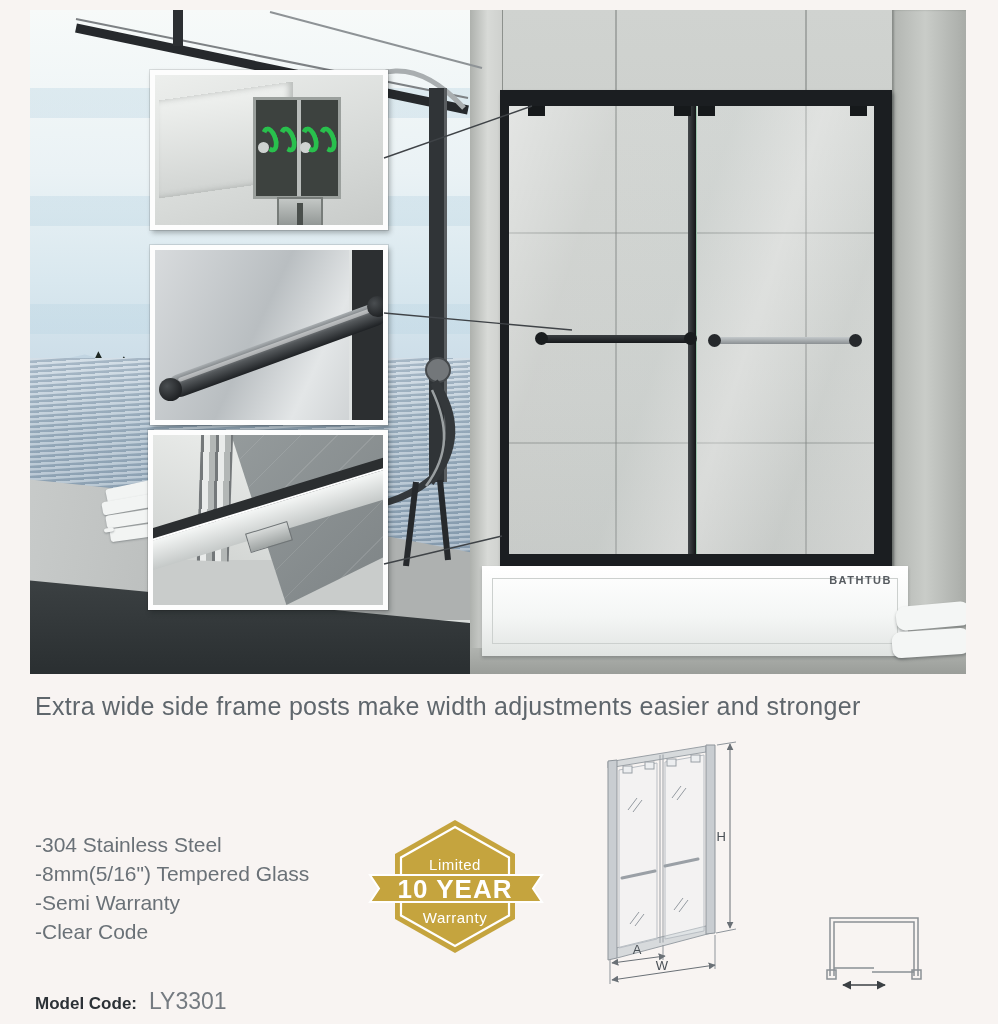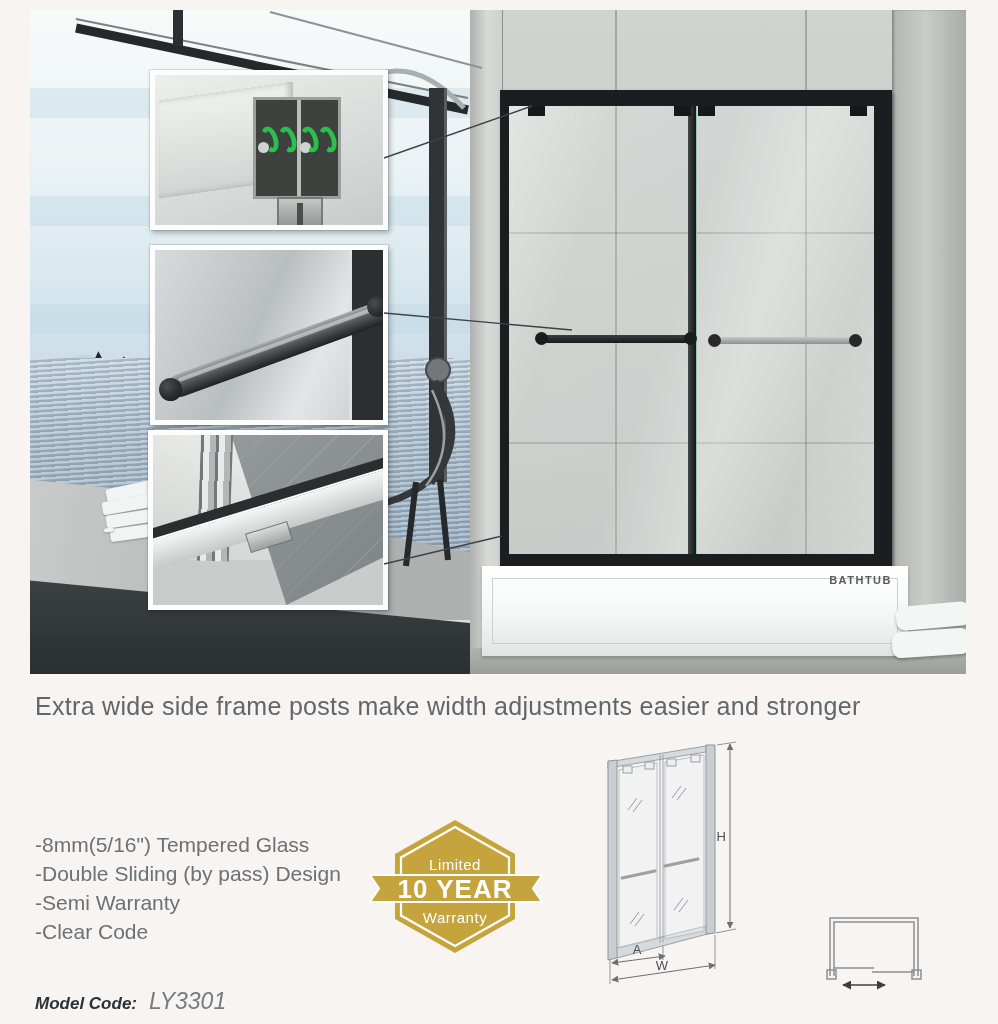--- a/index.html
+++ b/index.html
@@ -139,21 +139,21 @@
 
   .badge { position:absolute; left:368px; top:810px; }
   .badge text { font-family:"Liberation Sans", sans-serif; fill:#ffffff; }
   .badge .t-small { font-size:15px; letter-spacing:.5px; }
   .badge .t-big { font-size:26px; font-weight:bold; letter-spacing:1px; }
 
   .diagram { position:absolute; left:596px; top:736px; }
   .diagram text { font-family:"Liberation Sans", sans-serif; fill:#4a5056; font-size:13px; }
   .topview { position:absolute; left:806px; top:906px; }
 
-  .model-line { position:absolute; left:35px; top:988px;font-style:italic; }
+  .model-line { position:absolute; left:35px; top:988px; }
   .model-label { font-size:17px; font-weight:bold; color:#2c3136; }
   .model-value { font-size:23px; color:#757b81; margin-left:12px; }
 </style>
 </head>
 <body>
 
 <div class="page">
 
   <div class="photo">
     <div class="sky"></div>
@@ -253,22 +253,22 @@
     <svg class="callouts" viewBox="0 0 936 664">
       <line x1="354" y1="148" x2="502" y2="96" stroke="#3f4347" stroke-width="1.4"></line>
       <line x1="354" y1="303" x2="542" y2="320" stroke="#3f4347" stroke-width="1.4"></line>
       <line x1="354" y1="554" x2="472" y2="526" stroke="#3f4347" stroke-width="1.4"></line>
     </svg>
   </div>
 
   <div class="headline">Extra wide side frame posts make width adjustments easier and stronger</div>
 
   <ul class="features">
+    <li>-304 Stainless Steel</li>
     <li>-8mm(5/16") Tempered Glass</li>
-    <li>-Double Sliding (by pass) Design</li>
     <li>-Semi Warranty</li>
     <li>-Clear Code</li>
   </ul>
 
   <svg class="badge" width="176" height="150" viewBox="0 0 176 150">
     <polygon points="87,10 147,44 147,109 87,143 27,109 27,44" fill="#c5a43e"></polygon>
     <polygon points="87,17 141,47.5 141,105.5 87,136 33,105.5 33,47.5" fill="none" stroke="#ffffff" stroke-width="2.2"></polygon>
     <polygon points="2,65 174,65 165,78.5 174,92 2,92 11,78.5" fill="#c5a43e" stroke="#ffffff" stroke-width="2"></polygon>
     <text class="t-small" x="87" y="60" text-anchor="middle">Limited</text>
     <text class="t-big" x="87" y="88" text-anchor="middle">10 YEAR</text>

